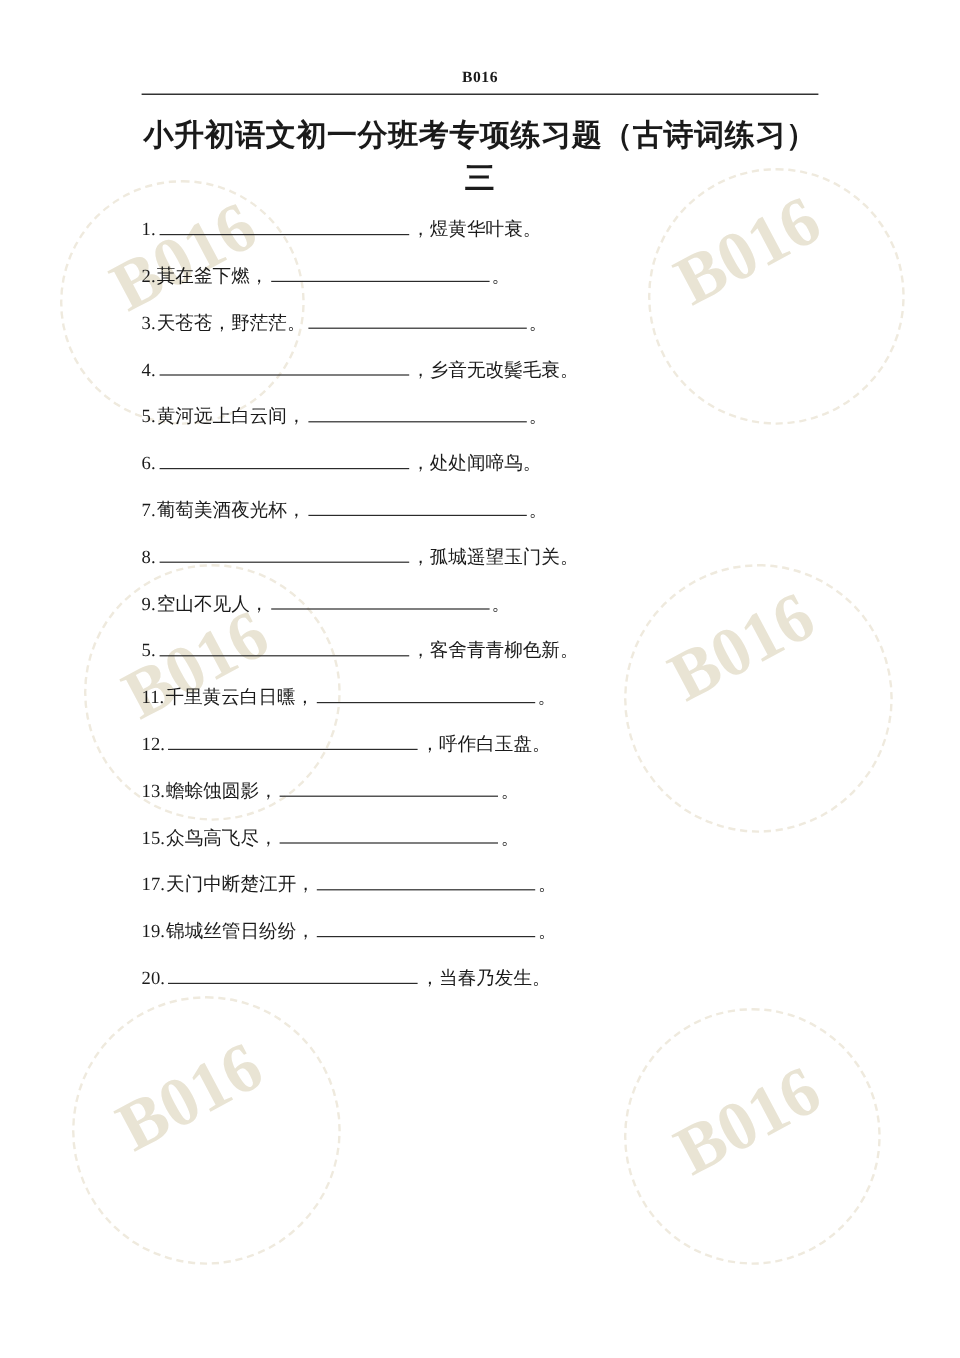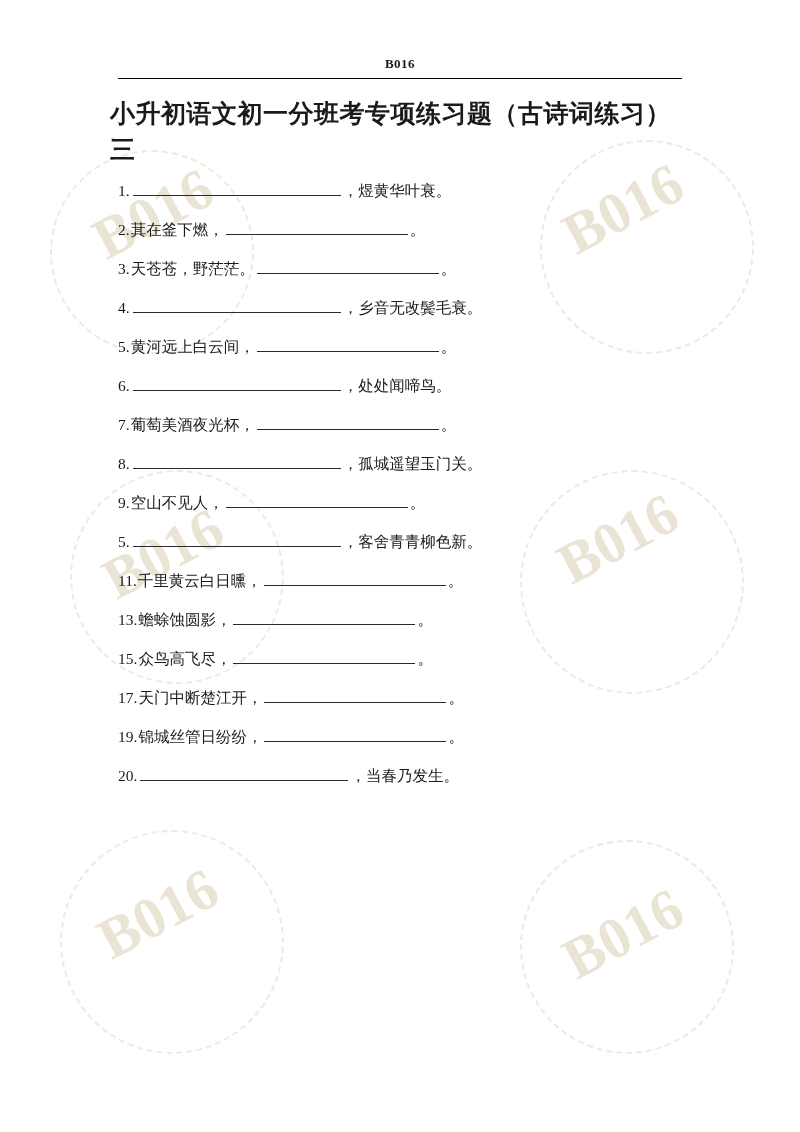--- a/index.html
+++ b/index.html
@@ -59,21 +59,21 @@
     right: 118px;
     border-bottom: 1.3px solid #000;
   }
 
   
   .title {
     position: absolute;
     top: 96px;
     left: 110px;
     right: 110px;
-    text-align: left;
+    text-align: center;
     font-size: 25px;
     font-weight: bold;
     line-height: 1.45;
     font-family: "Liberation Serif", "DejaVu Serif", serif;
     letter-spacing: 0.5px;
   }
 
   
   .qlist {
     position: absolute;
@@ -190,20 +190,25 @@
         <span class="blank blank-long"></span>
         <span class="punc">，客舍青青柳色新。</span>
       </div>
       <div class="qrow">
         <span class="qnum">11.</span>
         <span class="qtext">千里黄云白日曛，</span>
         <span class="blank blank-mid"></span>
         <span class="punc">。</span>
       </div>
       <div class="qrow">
+        <span class="qnum">12.</span>
+        <span class="blank blank-long"></span>
+        <span class="punc">，呼作白玉盘。</span>
+      </div>
+      <div class="qrow">
         <span class="qnum">13.</span>
         <span class="qtext">蟾蜍蚀圆影，</span>
         <span class="blank blank-mid"></span>
         <span class="punc">。</span>
       </div>
       <div class="qrow">
         <span class="qnum">15.</span>
         <span class="qtext">众鸟高飞尽，</span>
         <span class="blank blank-mid"></span>
         <span class="punc">。</span>

